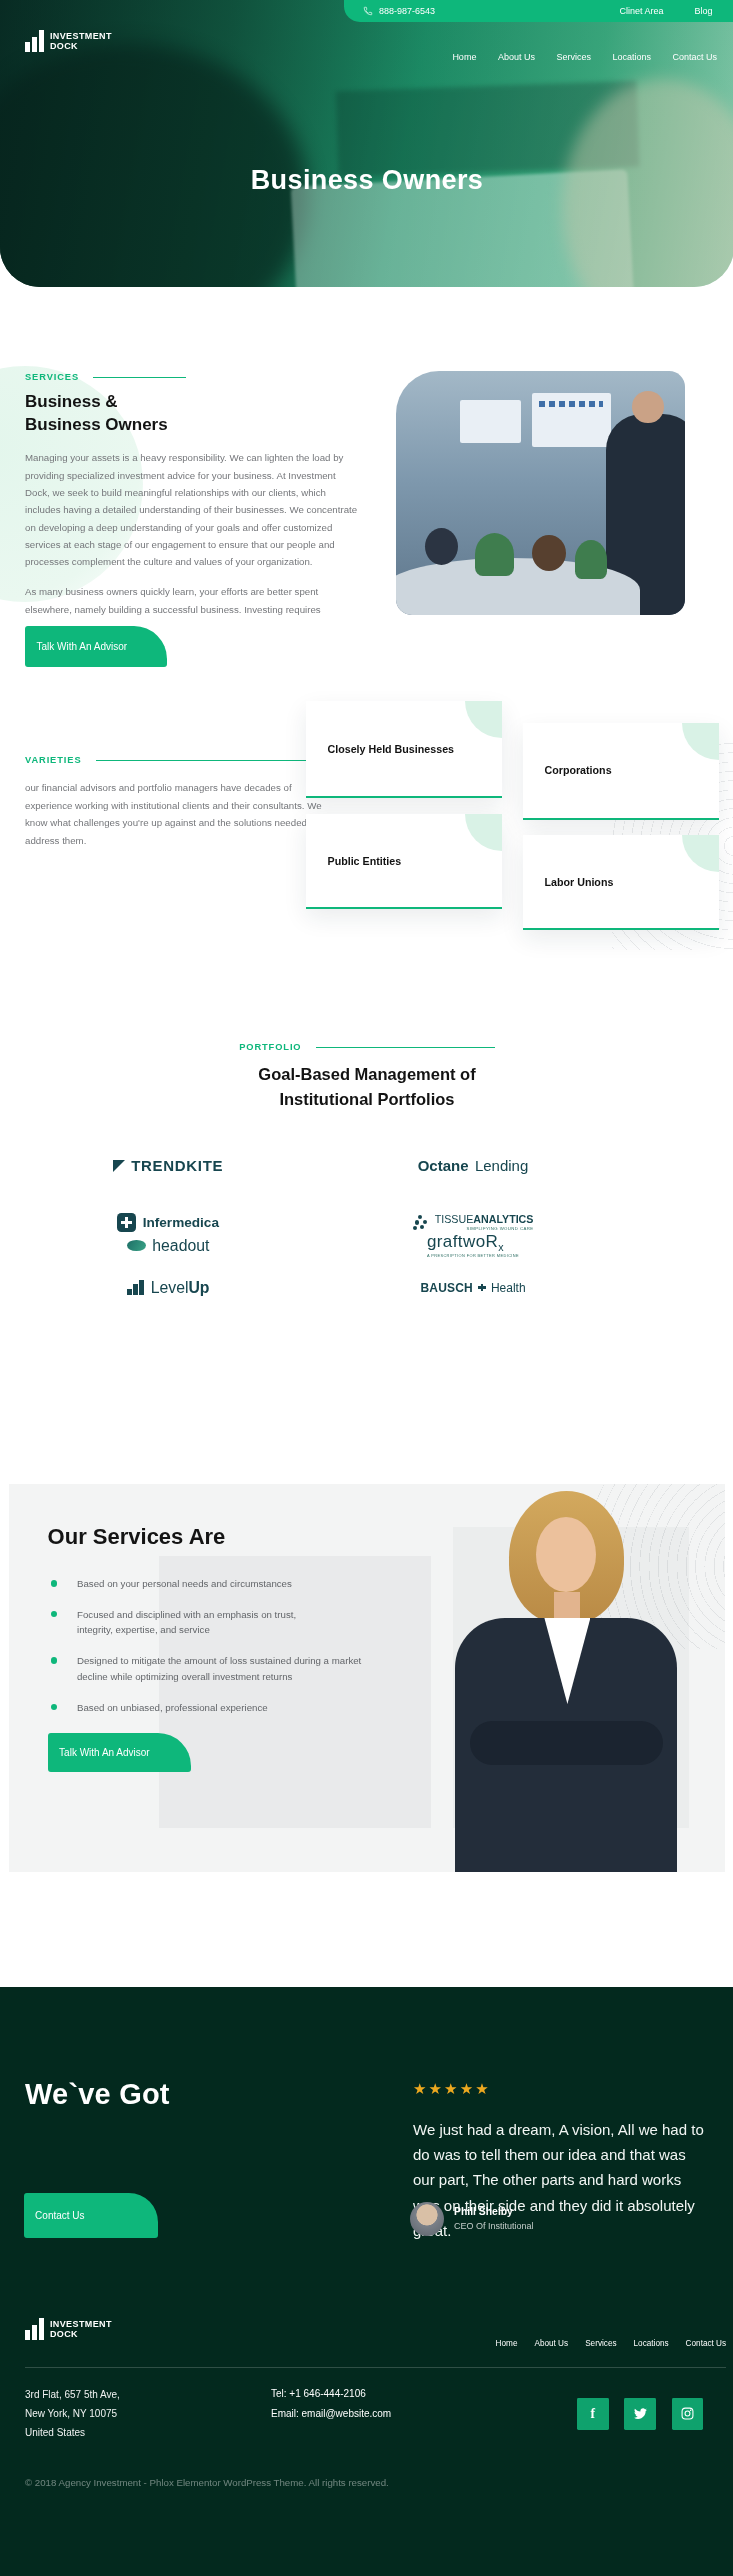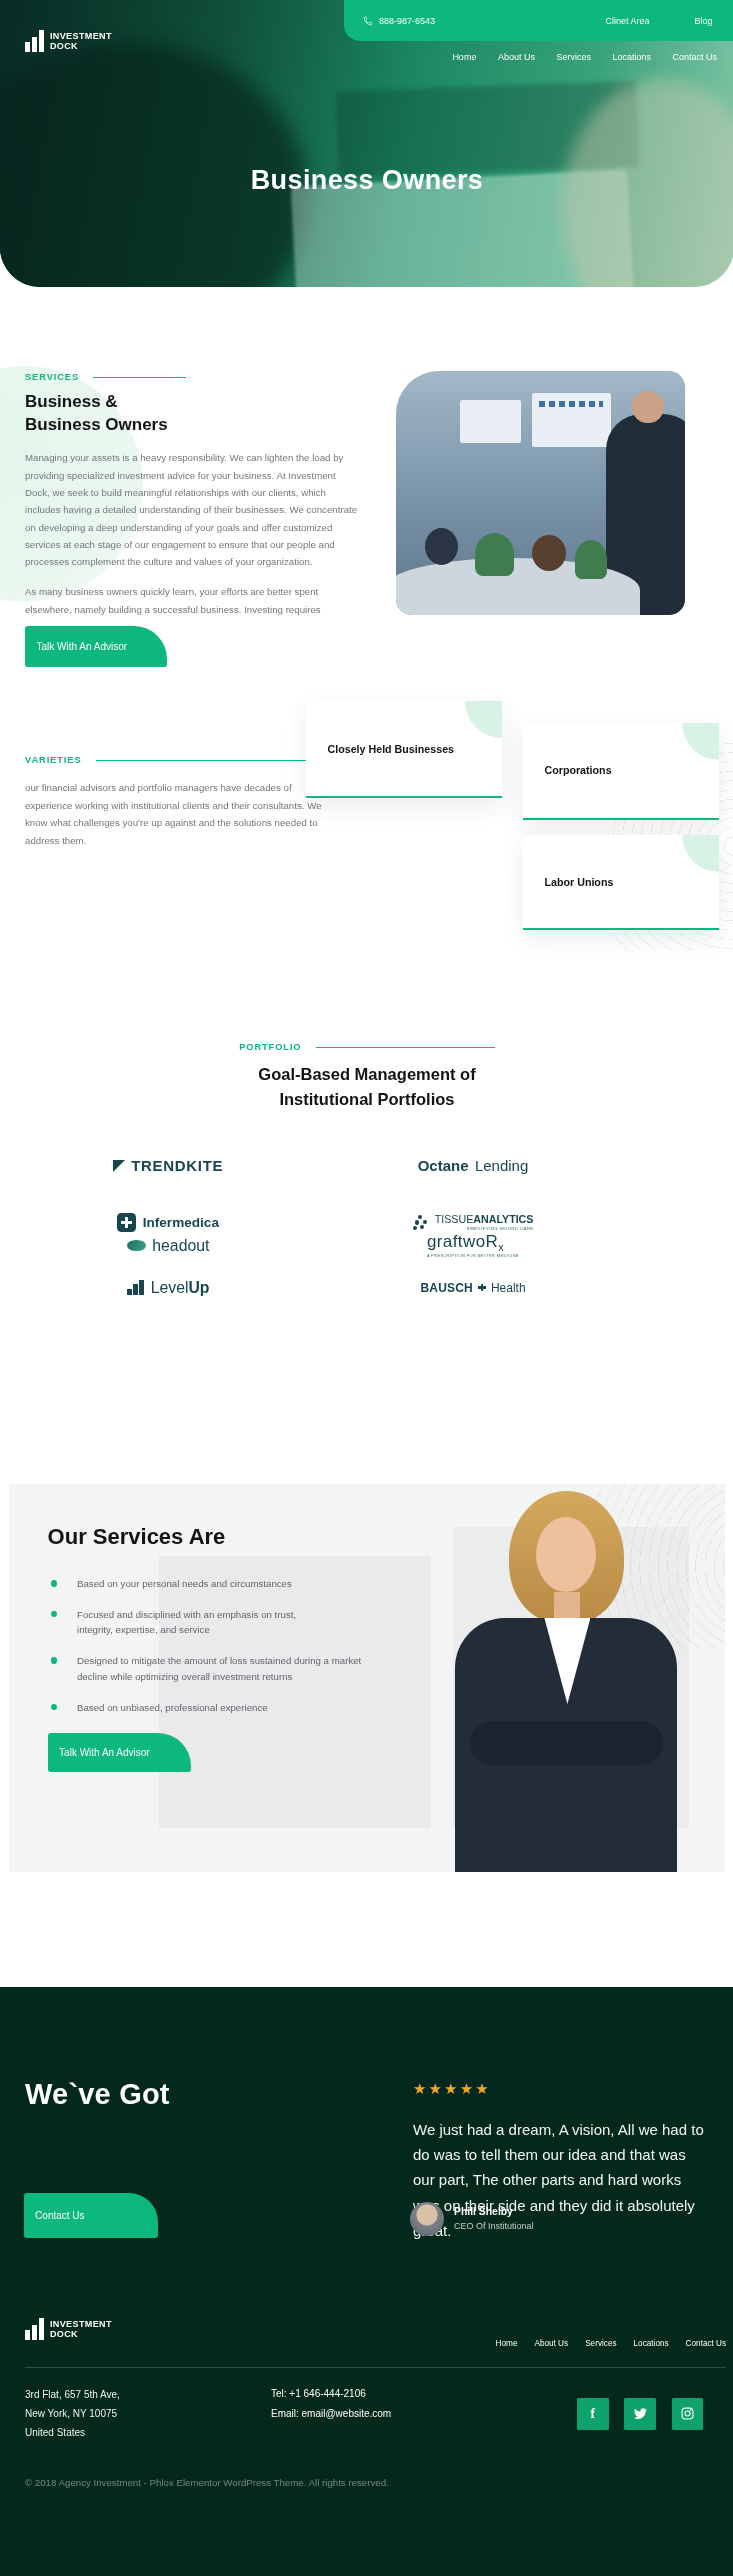--- a/index.html
+++ b/index.html
@@ -9,24 +9,24 @@
   
   .hero { position:relative; width:734px; height:287px; overflow:hidden;
           border-radius:0 0 40px 40px;
           background:linear-gradient(100deg,#0b2e26 0%,#14533f 30%,#1f8563 55%,#35a177 78%,#8cc9ac 100%); }
   .h-blob-left{position:absolute;left:-50px;bottom:-64px;width:358px;height:308px;background:#081f1a;border-radius:50%;filter:blur(10px);opacity:.88;}
   .h-screen{position:absolute;left:294px;top:178px;width:337px;height:136px;background:rgba(228,240,234,.5);transform:rotate(-3deg);border-radius:5.7px;filter:blur(1.4px);}
   .h-screen2{position:absolute;left:337px;top:86px;width:301px;height:86px;background:rgba(10,40,34,.35);transform:rotate(-2deg);filter:blur(2.9px);}
   .h-person-right{position:absolute;right:-29px;top:79px;width:201px;height:258px;background:rgba(221,203,178,.5);border-radius:50%;filter:blur(7.2px);}
   .h-tint{position:absolute;inset:0;background:linear-gradient(100deg,rgba(5,40,32,.5),rgba(16,150,100,.22) 55%,rgba(125,200,170,.2));}
 
-  .topbar{position:absolute;top:0;right:0;width:390px;height:41px;background:#0EB77B;border-radius:0 0 0 15.8px;
+  .topbar{position:absolute;top:0;right:0;width:390px;height:22px;background:#0EB77B;border-radius:0 0 0 15.8px;
           display:flex;align-items:center;justify-content:space-between;padding:0 21.5px 0 18.6px;z-index:5;}
   .tb-left{display:flex;align-items:center;gap:6.4px;color:#fff;font-size:9px;}
-  .tb-right{display:flex;align-items:center;gap:45px;color:#fff;font-size:9px;}
+  .tb-right{display:flex;align-items:center;gap:31px;color:#fff;font-size:9px;}
   .brandrow{position:absolute;top:30px;left:25px;display:flex;align-items:flex-end;gap:5.7px;z-index:5;}
   .brand-bars{display:flex;align-items:flex-end;gap:2.1px;}
   .brand-bars i{display:block;background:#fff;width:5px;}
   .bb1{height:9.3px;} .bb2{height:15px;} .bb3{height:21.5px;}
   .brand-text{color:#fff;font-size:9px;font-weight:bold;line-height:1.15;letter-spacing:0.4px;}
   .mainnav{position:absolute;top:52px;right:17px;display:flex;gap:21.5px;z-index:5;}
   .mainnav span{color:#fff;font-size:9px;}
   .hero-title{position:absolute;top:165px;left:0;width:100%;text-align:center;color:#fff;
               font-size:27px;font-weight:800;letter-spacing:0.4px;z-index:5;}
 
@@ -242,20 +242,24 @@
     <p>our financial advisors and portfolio managers have decades of experience working with institutional clients and their consultants. We know what challenges you're up against and the solutions needed to address them.</p>
   </div>
   <div class="card card1">
     <div class="q-mint"></div>
     <b>Closely Held Businesses</b>
   </div>
   <div class="card card3">
     <div class="q-mint"></div>
     <b>Corporations</b>
   </div>
+  <div class="card card2">
+    <div class="q-mint"></div>
+    <b>Public Entities</b>
+  </div>
   <div class="card card4">
     <div class="q-mint"></div>
     <b>Labor Unions</b>
   </div>
 </section>
 
 <section class="portfolio">
   <div class="pf-eyebrow">
     <div class="eyebrow">
       <b>PORTFOLIO</b>

